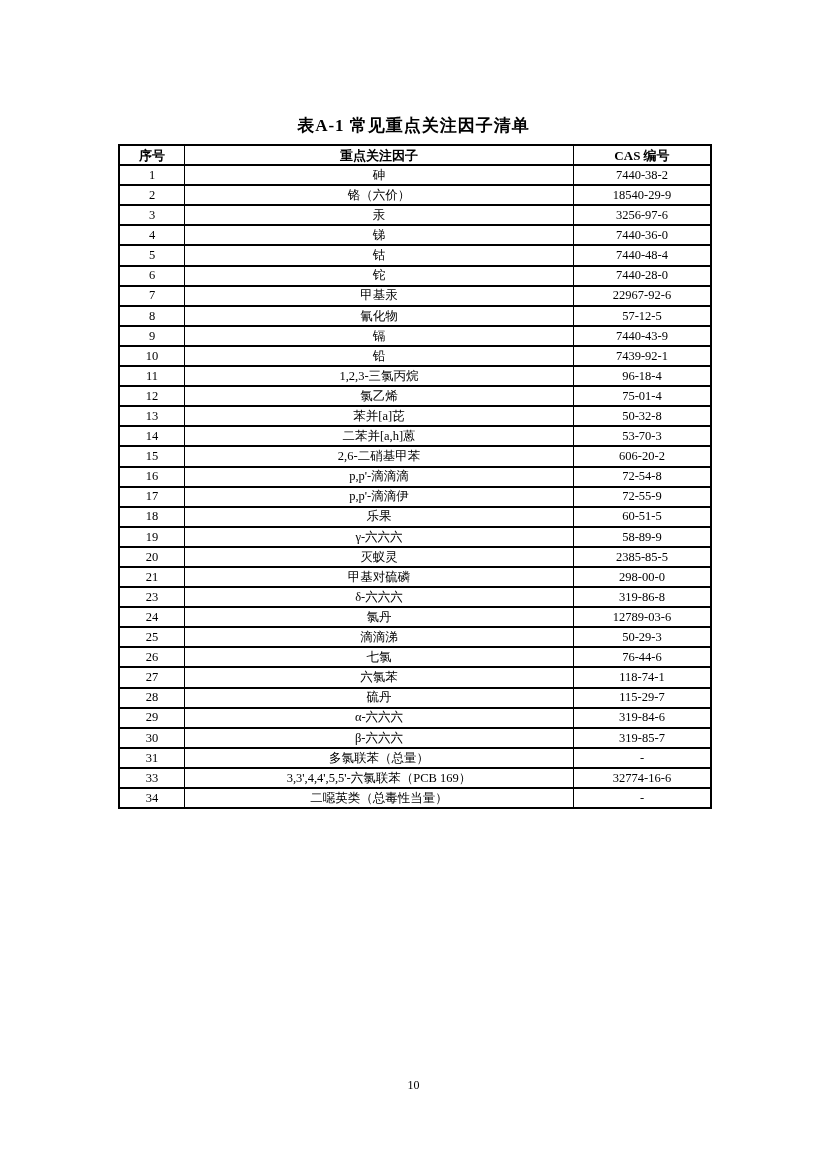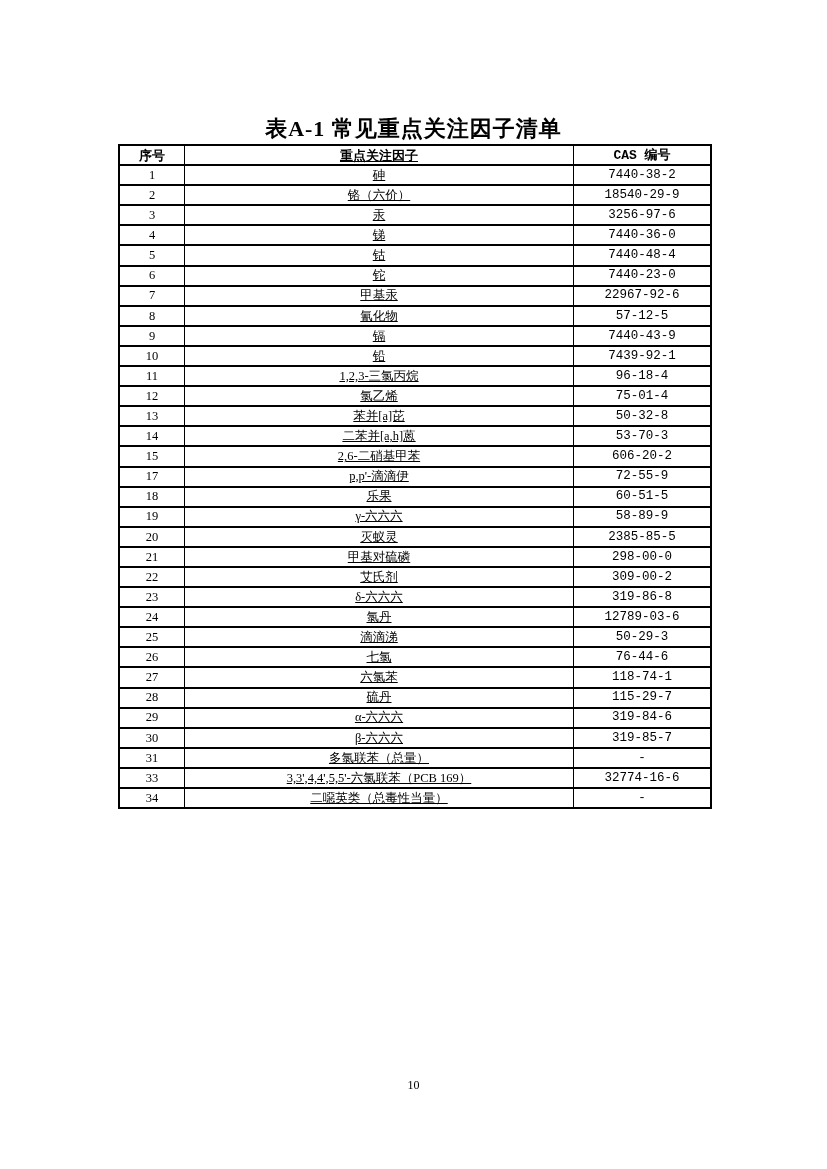--- a/index.html
+++ b/index.html
@@ -14,21 +14,21 @@
     font-family: "Liberation Serif", "DejaVu Serif", serif;
     color: #000000;
   }
   .doc-title {
     position: absolute;
     top: 114px;
     left: 0;
     width: 827px;
     text-align: center;
     font-weight: bold;
-    font-size: 22px;
+    font-size: 17px;
     letter-spacing: 1px;
   }
   table.doc-table {
     position: absolute;
     top: 144px;
     left: 118px;
     width: 592px;
     border-collapse: collapse;
     table-layout: fixed;
     border: 2px solid #000;
@@ -45,22 +45,22 @@
     font-size: 12.5px;
     line-height: 1;
     white-space: nowrap;
     overflow: hidden;
   }
   table.doc-table th {
     font-weight: bold;
     font-size: 13px;
   }
   .col-index  { width: 64px; }
-  .col-factor { width: 388px; text-decoration: underline; }
-  .col-cas    { width: 136px; font-family: Liberation Mono, monospace; }
+  .col-factor { width: 388px; }
+  .col-cas    { width: 136px; }
   .page-number {
     position: absolute;
     top: 1078px;
     left: 0;
     width: 827px;
     text-align: center;
     font-size: 12px;
   }
 </style>
 </head>
@@ -98,21 +98,21 @@
         <td class="col-cas">7440-36-0</td>
       </tr>
       <tr>
         <td class="col-index">5</td>
         <td class="col-factor">钴</td>
         <td class="col-cas">7440-48-4</td>
       </tr>
       <tr>
         <td class="col-index">6</td>
         <td class="col-factor">铊</td>
-        <td class="col-cas">7440-23-0</td>
+        <td class="col-cas">7440-28-0</td>
       </tr>
       <tr>
         <td class="col-index">7</td>
         <td class="col-factor">甲基汞</td>
         <td class="col-cas">22967-92-6</td>
       </tr>
       <tr>
         <td class="col-index">8</td>
         <td class="col-factor">氰化物</td>
         <td class="col-cas">57-12-5</td>
@@ -146,20 +146,25 @@
         <td class="col-index">14</td>
         <td class="col-factor">二苯并[a,h]蒽</td>
         <td class="col-cas">53-70-3</td>
       </tr>
       <tr>
         <td class="col-index">15</td>
         <td class="col-factor">2,6-二硝基甲苯</td>
         <td class="col-cas">606-20-2</td>
       </tr>
       <tr>
+        <td class="col-index">16</td>
+        <td class="col-factor">p,p'-滴滴滴</td>
+        <td class="col-cas">72-54-8</td>
+      </tr>
+      <tr>
         <td class="col-index">17</td>
         <td class="col-factor">p,p'-滴滴伊</td>
         <td class="col-cas">72-55-9</td>
       </tr>
       <tr>
         <td class="col-index">18</td>
         <td class="col-factor">乐果</td>
         <td class="col-cas">60-51-5</td>
       </tr>
       <tr>
@@ -171,25 +176,20 @@
         <td class="col-index">20</td>
         <td class="col-factor">灭蚁灵</td>
         <td class="col-cas">2385-85-5</td>
       </tr>
       <tr>
         <td class="col-index">21</td>
         <td class="col-factor">甲基对硫磷</td>
         <td class="col-cas">298-00-0</td>
       </tr>
       <tr>
-        <td class="col-index">22</td>
-        <td class="col-factor">艾氏剂</td>
-        <td class="col-cas">309-00-2</td>
-      </tr>
-      <tr>
         <td class="col-index">23</td>
         <td class="col-factor">δ-六六六</td>
         <td class="col-cas">319-86-8</td>
       </tr>
       <tr>
         <td class="col-index">24</td>
         <td class="col-factor">氯丹</td>
         <td class="col-cas">12789-03-6</td>
       </tr>
       <tr>

